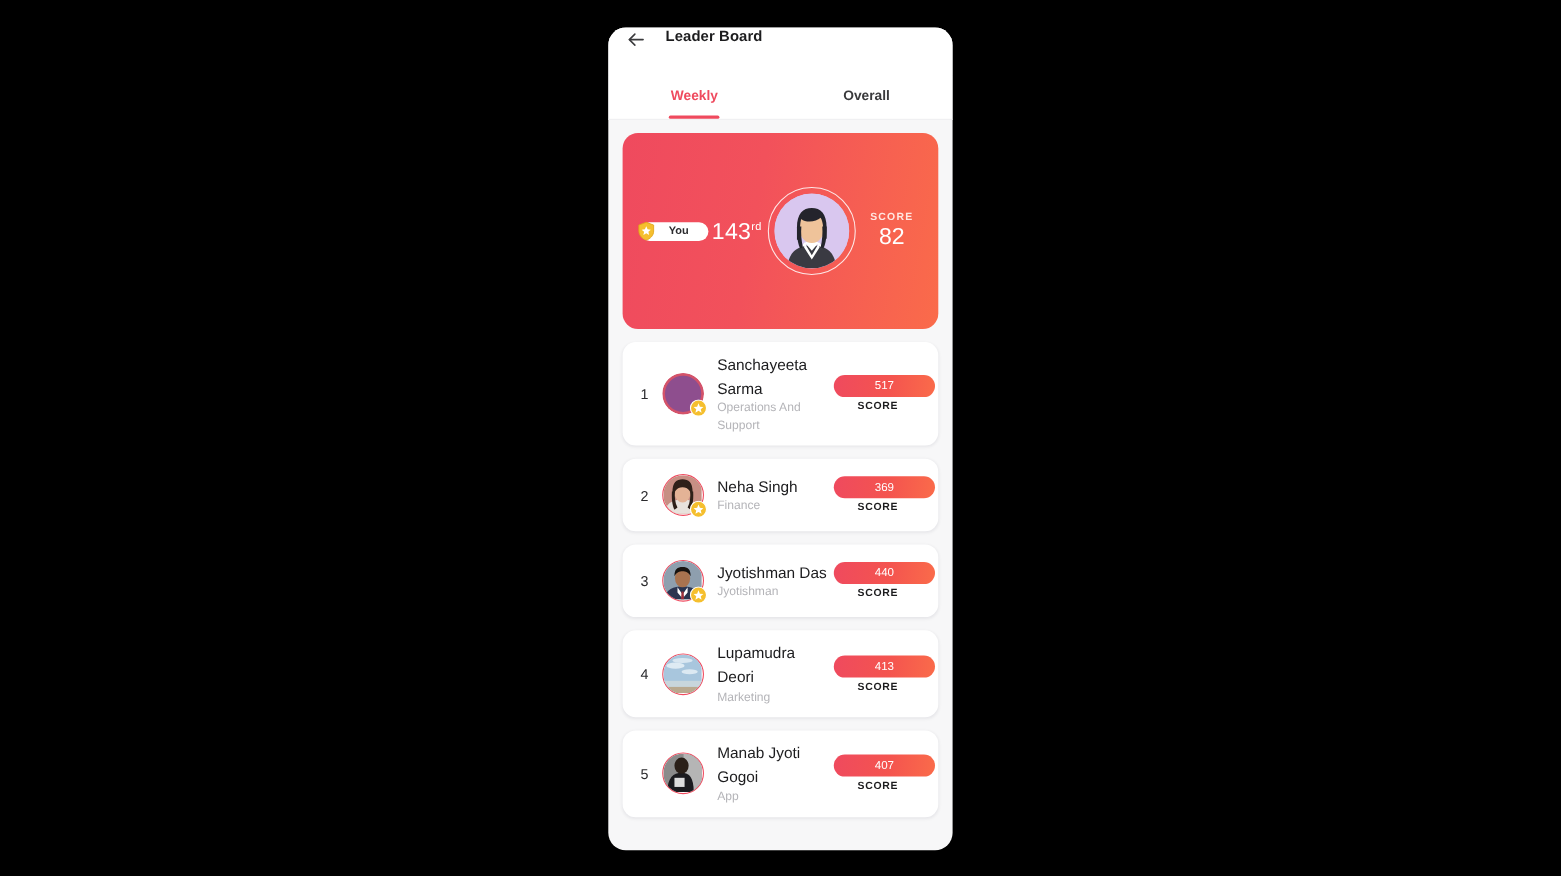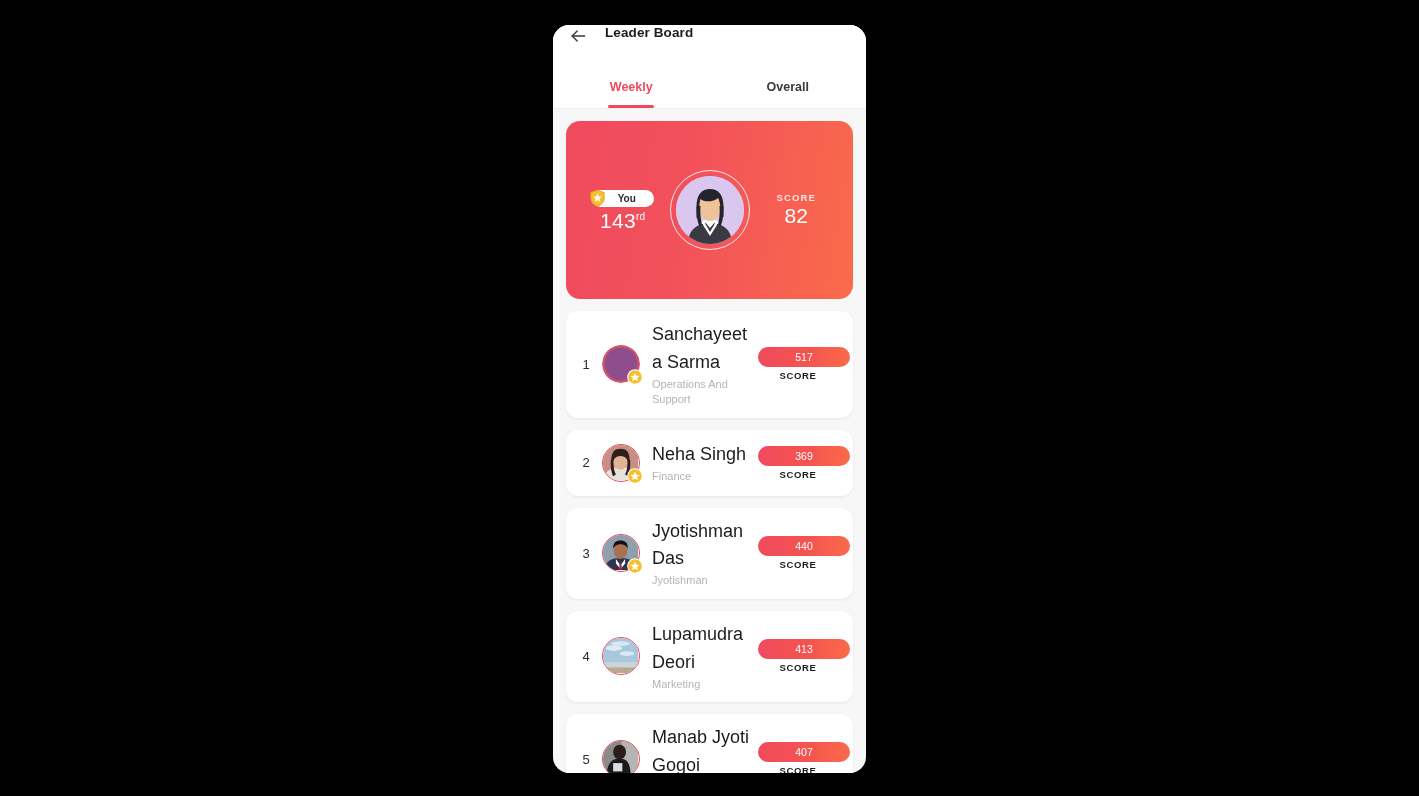--- a/index.html
+++ b/index.html
@@ -117,21 +117,21 @@
     display: flex;
     align-items: center;
     justify-content: center;
     width: 100%;
     padding: 0 16px;
     gap: 6px;
   }
   .hero-left {
     flex: 1 1 0;
     display: flex;
-    flex-direction: column;
+    flex-direction: row;
     align-items: center;
     gap: 3px;
   }
   .you-pill {
     position: relative;
     background: #ffffff;
     border-radius: 999px;
     height: 17px;
     min-width: 62px;
     display: flex;
@@ -250,21 +250,21 @@
     align-items: center;
     justify-content: center;
   }
   .row-info {
     flex: 1 1 auto;
     min-width: 0;
     padding-right: 4px;
     max-width: 108px;
   }
   .row-name {
-    font-size: 18px;
+    font-size: 14px;
     color: #1c1c1e;
     line-height: 1.55;
     word-break: break-word;
   }
   .row-dept {
     font-size: 11px;
     color: #b4b4b8;
     line-height: 1.4;
     word-break: break-word;
   }

